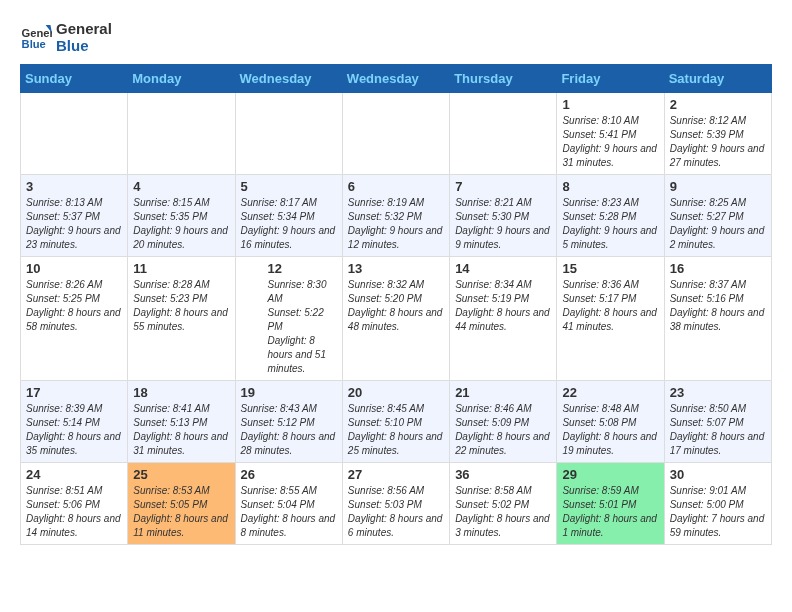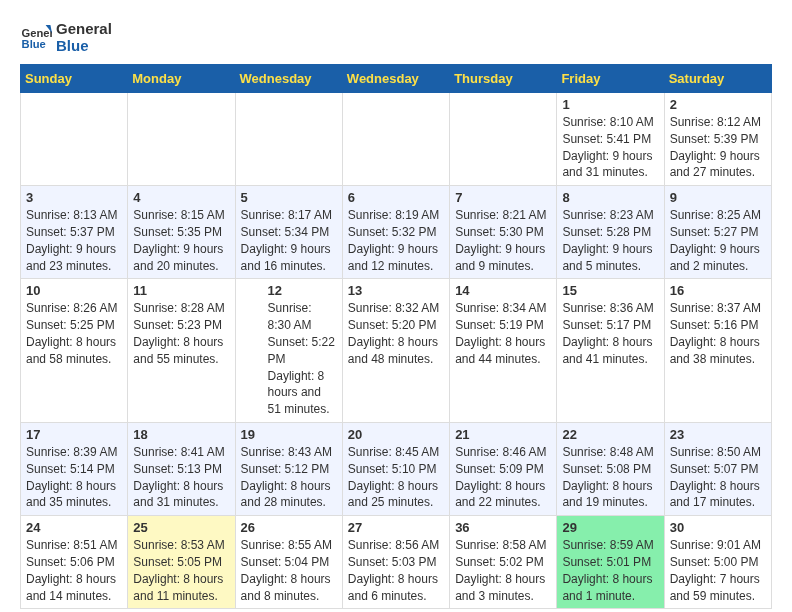--- a/index.html
+++ b/index.html
@@ -37,21 +37,21 @@
       font-size: 16px;
       color: #555;
     }
     .calendar {
       width: 100%;
       border-collapse: collapse;
       border: 1px solid #ccc;
     }
     .calendar th {
       background: #1a5fa8;
-      color: #fde047;
+      color: #7dd3fc;
       font-size: 13px;
       font-weight: bold;
       padding: 6px 4px;
       text-align: left;
       border: 1px solid #1a5fa8;
     }
     .calendar td {
       vertical-align: top;
       padding: 4px 5px;
       border: 1px solid #ddd;
@@ -67,23 +67,24 @@
     .calendar tr:nth-child(odd) td {
       background: #fff;
     }
     .day-number {
       font-weight: bold;
       font-size: 13px;
       margin-bottom: 2px;
       display: block;
     }
     .day-info {
-      font-size: 12px;
+      font-size: 10px;
       line-height: 1.4;
       color: #333;
+      font-style: italic;
     }
     .empty-cell {
       background: #fff !important;
     }
   </style>
 </head>
 <body>
 
 <div class="header-section">
   <div class="logo">
@@ -219,21 +220,21 @@
         <td style="background: rgb(240, 244, 255);">
           <span class="day-number">23</span>
           <div class="day-info">Sunrise: 8:50 AM<br>Sunset: 5:07 PM<br>Daylight: 8 hours and 17 minutes.</div>
         </td>
       </tr>
       <tr style="background: rgb(255, 255, 255); padding-left: 8px;">
         <td style="background: rgb(255, 255, 255);">
           <span class="day-number">24</span>
           <div class="day-info">Sunrise: 8:51 AM<br>Sunset: 5:06 PM<br>Daylight: 8 hours and 14 minutes.</div>
         </td>
-        <td style="background: #fef9c3;">
+        <td style="background: #fdba74;">
           <span class="day-number">25</span>
           <div class="day-info">Sunrise: 8:53 AM<br>Sunset: 5:05 PM<br>Daylight: 8 hours and 11 minutes.</div>
         </td>
         <td style="background: rgb(255, 255, 255);">
           <span class="day-number">26</span>
           <div class="day-info">Sunrise: 8:55 AM<br>Sunset: 5:04 PM<br>Daylight: 8 hours and 8 minutes.</div>
         </td>
         <td style="background: rgb(255, 255, 255);">
           <span class="day-number">27</span>
           <div class="day-info">Sunrise: 8:56 AM<br>Sunset: 5:03 PM<br>Daylight: 8 hours and 6 minutes.</div>

